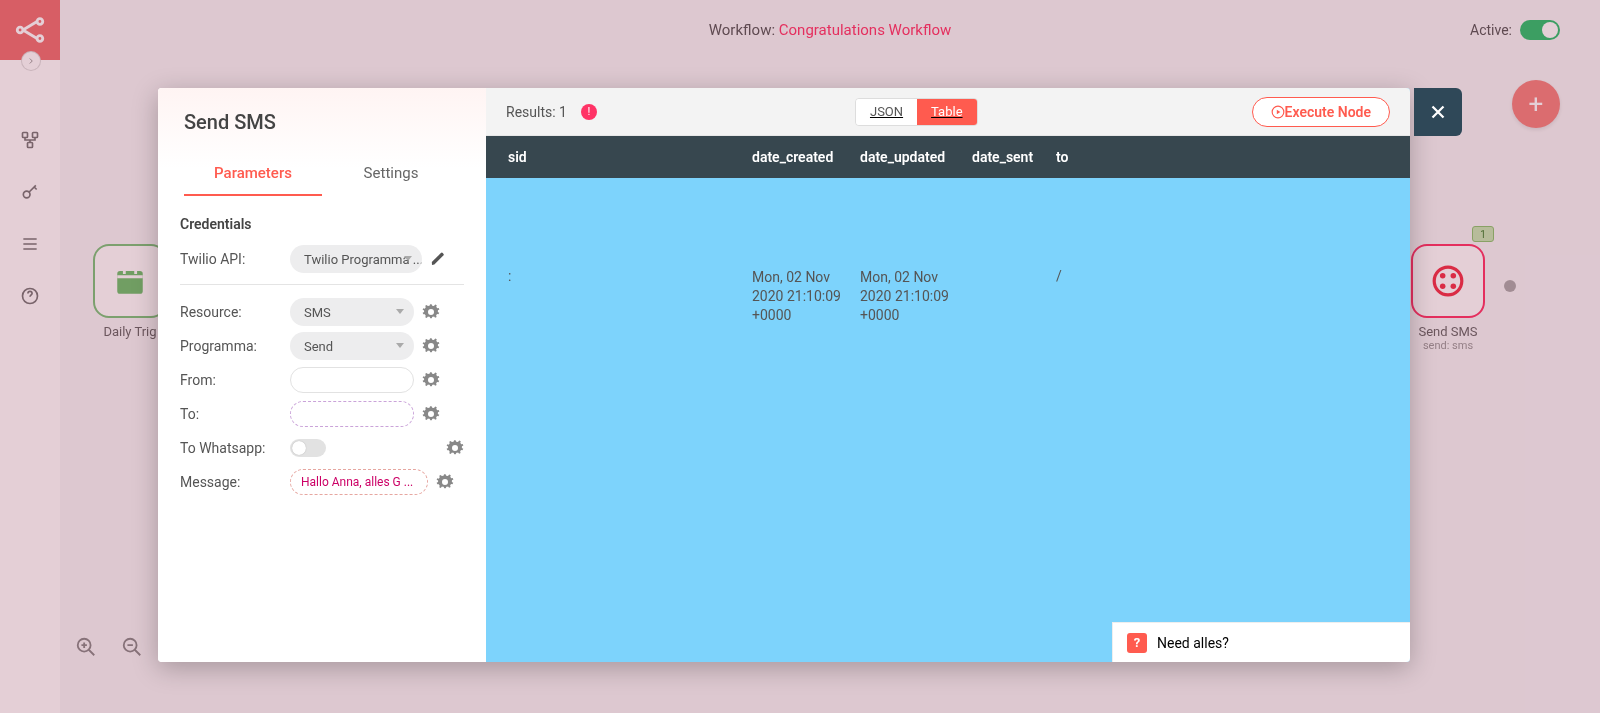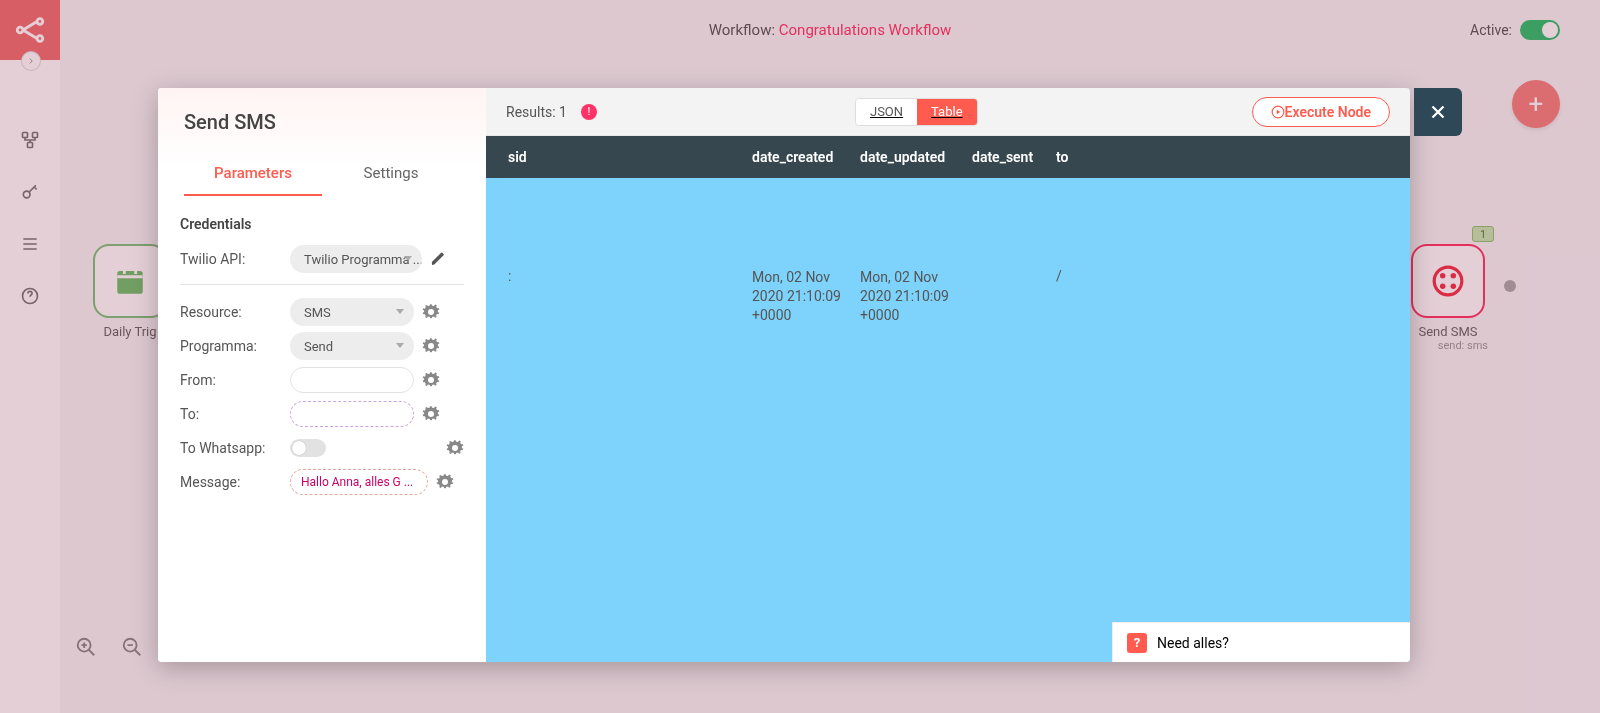--- a/index.html
+++ b/index.html
@@ -27,21 +27,21 @@
 
   .zoom-ctrls{ position:absolute; left:75px; bottom:55px; display:flex; gap:24px; }
   .zoom-ctrls .z{ width:22px; height:22px; color:#888; }
   .zoom-ctrls svg{ width:22px; height:22px; stroke:currentColor; fill:none; stroke-width:2; }
 
   
   .bg-node { position:absolute; width:80px; text-align:center; }
   .bg-node .box{ width:74px; height:74px; border-radius:16px; border:2px solid #7ac37a; background:#fff; display:flex; align-items:center; justify-content:center; margin:0 auto;}
   .bg-node .box.pink{ border-color:#f36; }
   .bg-node .lbl{ font-size:13px; color:#666; margin-top:6px; white-space:nowrap;}
-  .bg-node .sub{ font-size:11px; color:#999;text-align:right; }
+  .bg-node .sub{ font-size:11px; color:#999; }
   .cal-icon{ width:34px; height:34px; fill:#6cc06c; }
   .tw-icon { width:34px; height:34px; }
 
   
   .scrim { position:absolute; inset:0; background:rgba(130, 35, 70, 0.22); }
 
   
   .modal { position:absolute; left:158px; top:88px; width:1252px; height:574px; background:#fff; border-radius:4px; box-shadow:0 6px 26px rgba(0,0,0,.25); display:flex; overflow:hidden; }
   .close-box{ position:absolute; left:1414px; top:88px; width:48px; height:48px; background:#2f4858; border-top-right-radius:6px; border-bottom-right-radius:6px; display:flex; align-items:center; justify-content:center; color:#fff; cursor:pointer;}
   .close-box svg{ width:22px; height:22px; stroke:#fff; stroke-width:2.5; fill:none; }

